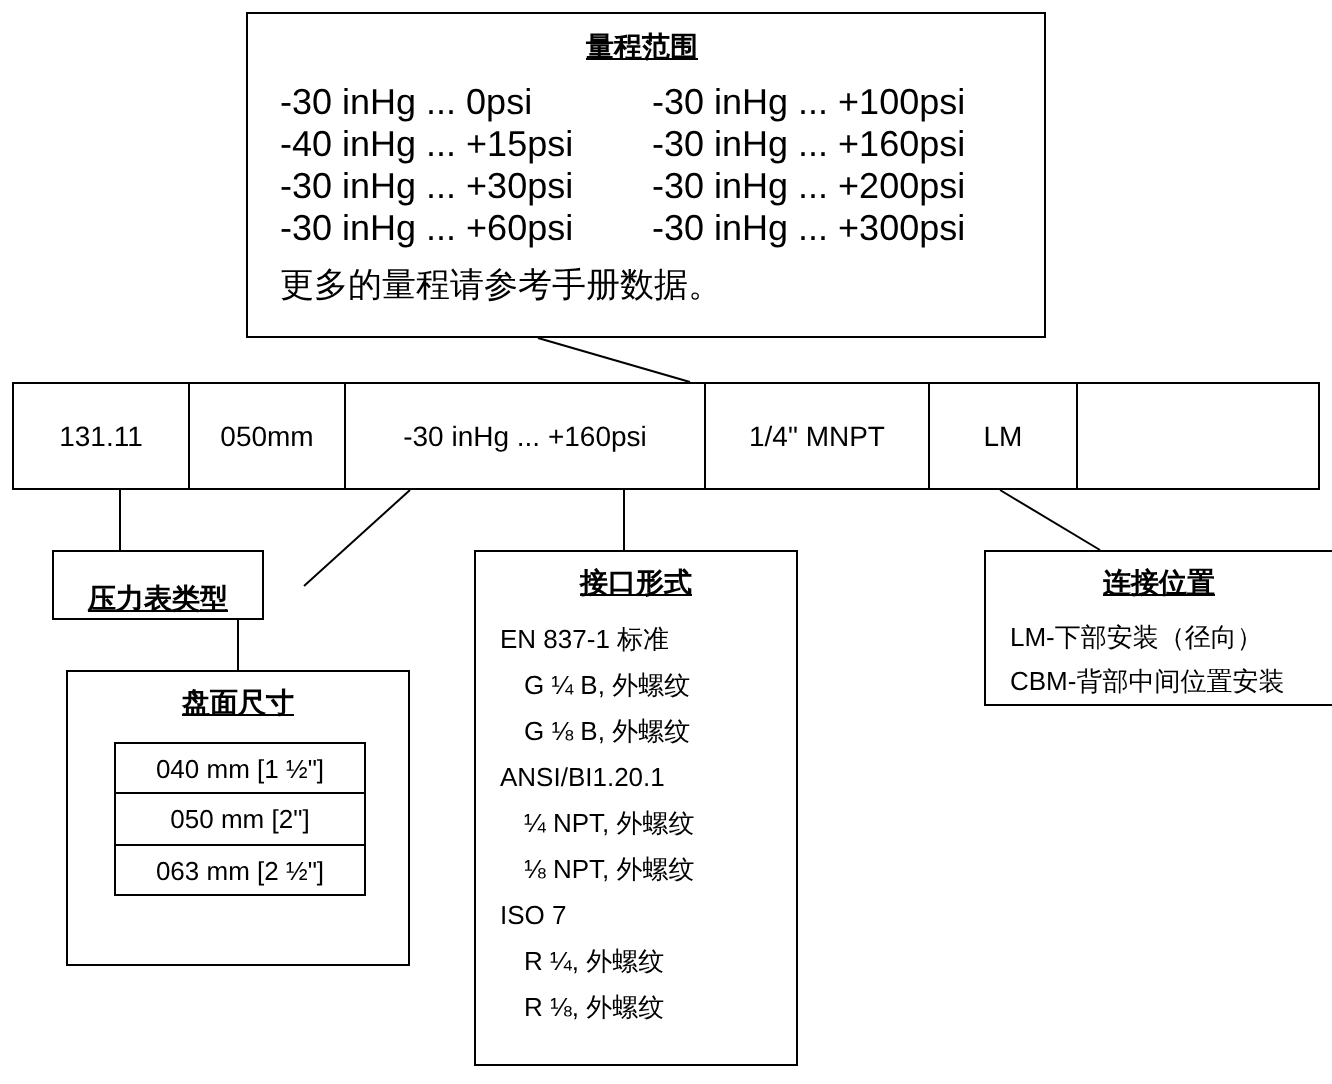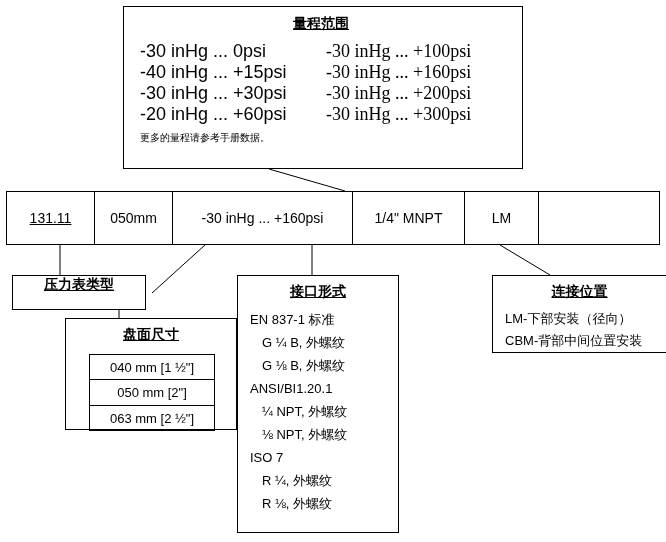--- a/index.html
+++ b/index.html
@@ -46,27 +46,27 @@
     padding: 8px 4px 0 0;
   }
   #range-box .title { margin-bottom: 8px; }
   #range-cols {
     display: flex;
     padding: 0 16px;
   }
   #range-cols .col {
     width: 50%;
   }
-  #range-cols .col.right { padding-left: 10px; font-family: Liberation Serif, serif; }
+  #range-cols .col.right { padding-left: 10px; }
   #range-cols .ln {
     line-height: 21px;
   }
   #range-note {
     padding: 6px 0 0 16px;
-    font-size: 10px;
+    font-size: 17px;
   }
 
   
   #code-row {
     position: absolute;
     left: 6px;
     top: 191px;
     width: 654px;
     height: 54px;
     border: 1px solid #000000;
@@ -77,46 +77,45 @@
   #code-row .cell {
     border-right: 1px solid #000000;
     box-sizing: border-box;
     display: flex;
     align-items: center;
     justify-content: center;
     font-size: 14px;
     white-space: nowrap;
   }
   #code-row .cell:last-child { border-right: none; }
-  .c1 { width: 88px; text-decoration: underline; }
+  .c1 { width: 88px; }
   .c2 { width: 78px; }
   .c3 { width: 180px; }
   .c4 { width: 112px; }
   .c5 { width: 74px; }
   .c6 { flex: 1; }
 
   
   #type-box {
-    left: 12px;
+    left: 26px;
     top: 275px;
-    width: 134px;
+    width: 106px;
     height: 35px;
     display: flex;
-    align-items: flex-start;
+    align-items: flex-end;
     justify-content: center;
   }
 
   
   #dial-box {
     left: 33px;
-    top: 318px;
+    top: 335px;
     width: 172px;
-    height: 112px;
+    height: 148px;
     padding-top: 7px;
-    margin-left: 32px;
   }
   #dial-box .title { margin-bottom: 6px; }
   #dial-inner {
     position: absolute;
     left: 23px;
     top: 35px;
     width: 126px;
     height: 77px;
     border: 1px solid #000000;
     box-sizing: border-box;
@@ -185,21 +184,21 @@
     <line x1="550" y1="275" x2="500" y2="245" stroke="#000" stroke-width="1"></line>
   </svg>
 
   <div class="box" id="range-box">
     <div class="title">量程范围</div>
     <div id="range-cols">
       <div class="col left">
         <div class="ln">-30 inHg ... 0psi</div>
         <div class="ln">-40 inHg ... +15psi</div>
         <div class="ln">-30 inHg ... +30psi</div>
-        <div class="ln">-20 inHg ... +60psi</div>
+        <div class="ln">-30 inHg ... +60psi</div>
       </div>
       <div class="col right">
         <div class="ln">-30 inHg ... +100psi</div>
         <div class="ln">-30 inHg ... +160psi</div>
         <div class="ln">-30 inHg ... +200psi</div>
         <div class="ln">-30 inHg ... +300psi</div>
       </div>
     </div>
     <div id="range-note">更多的量程请参考手册数据。</div>
   </div>

